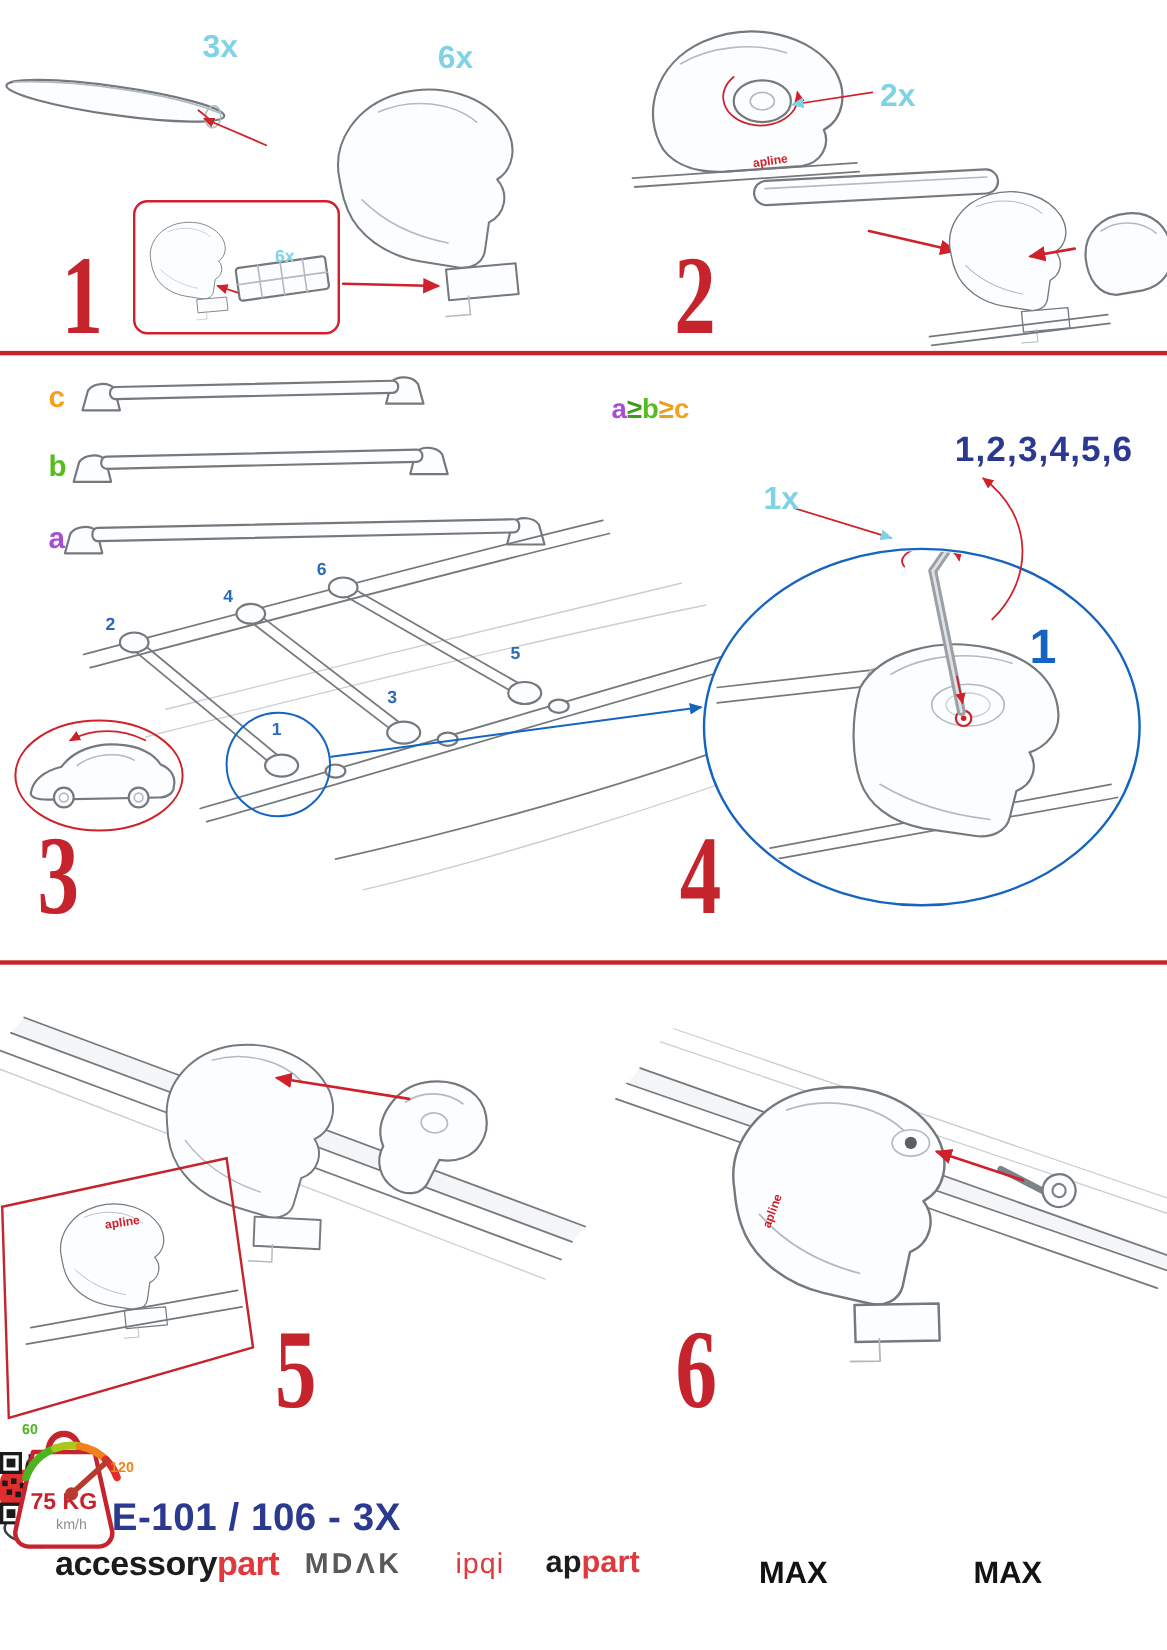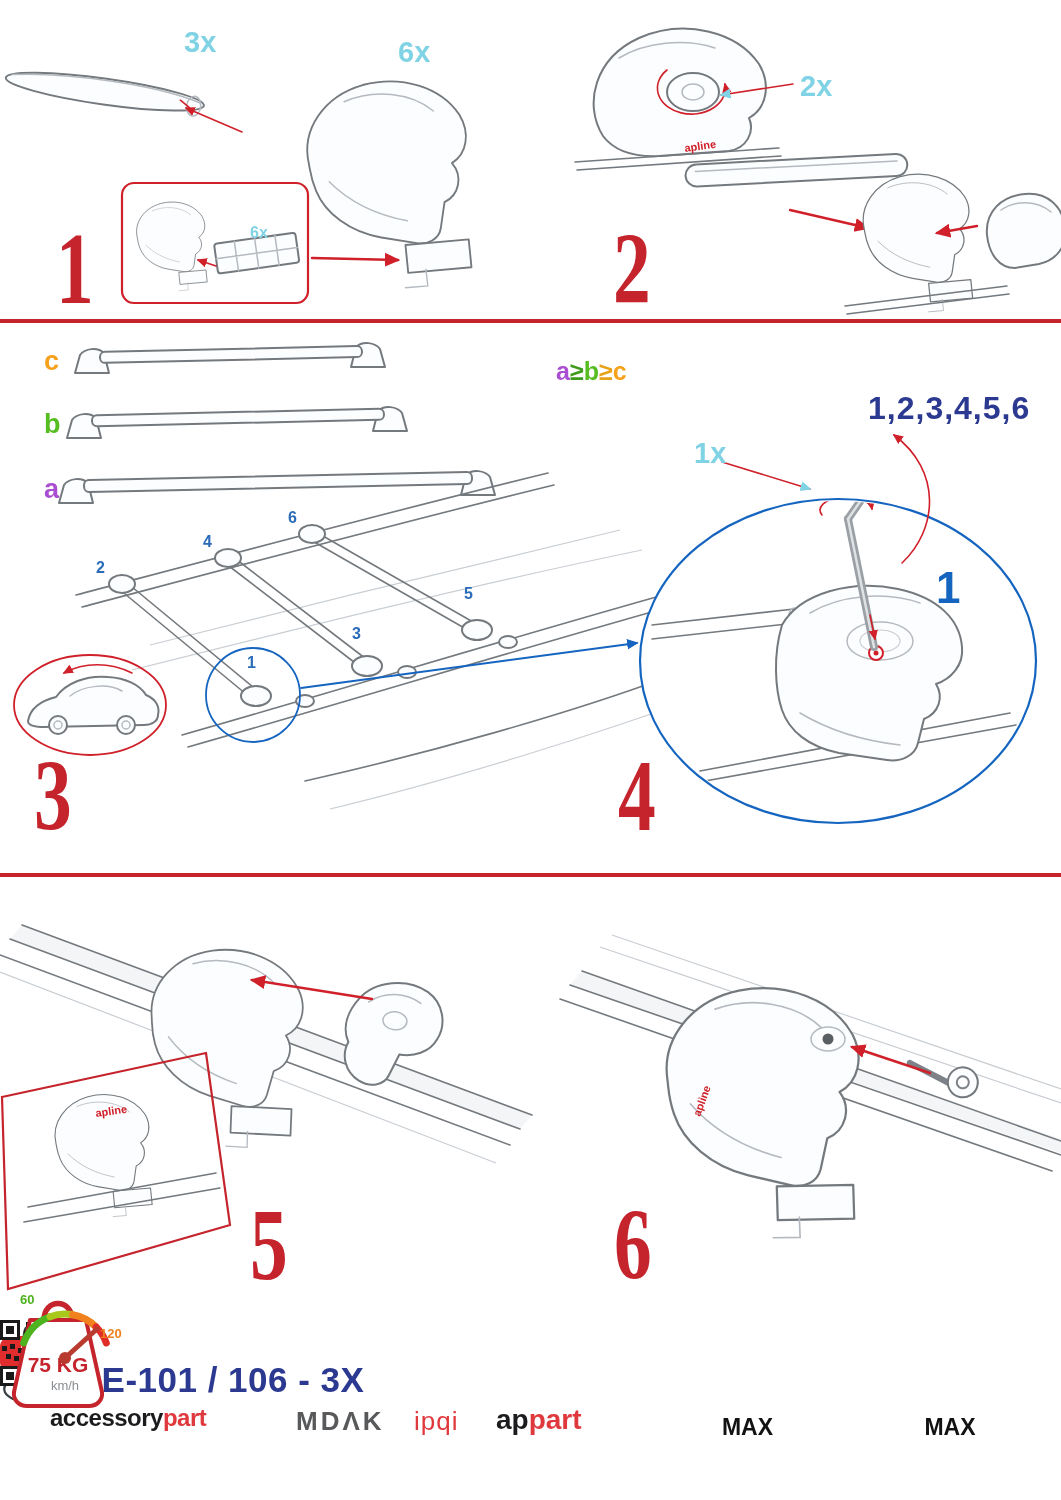--- a/index.html
+++ b/index.html
@@ -27,27 +27,27 @@
   .bignum{font-family:"Liberation Serif",serif;font-size:102px;font-weight:bold;fill:#c5242c}
   .bluenum{fill:#2b6cb8;font-size:16px;font-weight:bold}
   .bigblue{fill:#1565c0;font-size:44px;font-weight:bold}
   .order-t{fill:#2b3990;font-size:32px;font-weight:bold;letter-spacing:1px}
   .size-t{font-size:27px;font-weight:bold}
   .formula-t{font-size:25px;font-weight:bold}
   .brandmark{fill:#d0202a;font-size:11px;font-weight:bold}
 
   
   .model{position:absolute;left:50px;top:1360px;color:#2b3990;font-size:35px;font-weight:bold;letter-spacing:.5px}
-  .brandline{position:absolute;left:50px;top:1404px;font-size:24px;font-weight:bold;color:#1c1c1e;letter-spacing:-.5px}
+  .brandline{position:absolute;left:50px;top:1404px;font-size:31px;font-weight:bold;color:#1c1c1e;letter-spacing:-.5px}
   .brandline .r{color:#e0393d}
-  .mdak{position:absolute;left:296px;top:1406px;color:#58595b;font-size:26px;font-weight:bold;letter-spacing:3px}
+  .mdak{position:absolute;left:277px;top:1406px;color:#58595b;font-size:26px;font-weight:bold;letter-spacing:3px}
   .ipqi{position:absolute;left:414px;top:1406px;color:#e0393d;font-size:26px;font-weight:normal;letter-spacing:1px}
   .apline{position:absolute;left:496px;top:1404px;font-size:28px;font-weight:bold;color:#1c1c1e}
   .apline .r{color:#e0393d}
-  .maxlabel{position:absolute;top:1414px;font-size:23px;font-weight:bold;color:#121212;text-align:center}
+  .maxlabel{position:absolute;top:1414px;font-size:28px;font-weight:bold;color:#121212;}
   .phone-svg{position:absolute;left:335px;top:1320px}
   .yt-svg{position:absolute;left:436px;top:1336px}
   .qr-svg{position:absolute;left:512px;top:1320px}
   .wt-svg{position:absolute;left:690px;top:1290px}
   .sp-svg{position:absolute;left:885px;top:1288px}
 </style>
 </head>
 <body>
 
 <div class="sheet">

